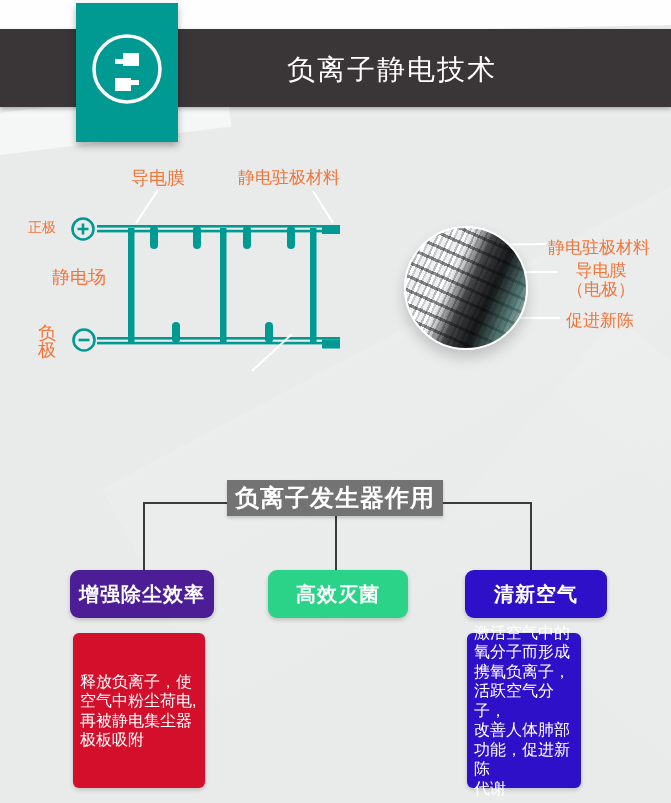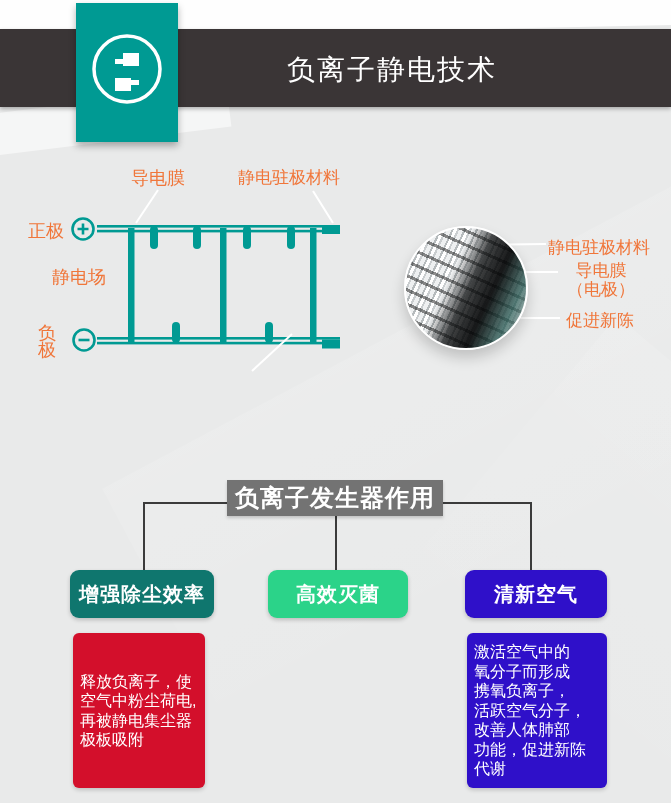--- a/index.html
+++ b/index.html
@@ -24,21 +24,21 @@
 
   .badge{position:absolute;left:76px;top:3px;width:102px;height:139px;background:#009a93;
          box-shadow:0 4px 7px rgba(0,0,0,.30);}
   .badge svg{position:absolute;left:0;top:0;}
 
   .overlay{position:absolute;left:0;top:0;pointer-events:none;}
 
   .lbl{position:absolute;color:#f0763a;font-weight:400;white-space:pre-line;}
   .lbl-film{left:131px;top:166px;font-size:18px;}
   .lbl-electret{left:238px;top:166px;font-size:17px;}
-  .lbl-pos{left:28px;top:219px;font-size:18px;}
+  .lbl-pos{left:28px;top:219px;font-size:14px;}
   .lbl-field{left:52px;top:265px;font-size:18px;}
   .lbl-neg{left:38px;top:325px;font-size:18px;line-height:17px;}
   .lbl-dust{left:186px;top:372px;width:130px;font-size:18px;line-height:19px;text-align:center;}
   .lbl-ph-electret{left:548px;top:236px;font-size:17px;}
   .lbl-ph-film{left:551px;top:261px;width:100px;font-size:17px;line-height:19px;text-align:center;}
   .lbl-ph-seal{left:566px;top:309px;font-size:17px;}
 
   .photo{
     position:absolute;left:404px;top:226px;width:120px;height:120px;border-radius:50%;
     border:2px solid #ffffff;box-shadow:0 8px 14px rgba(0,0,0,.18);
@@ -47,29 +47,29 @@
       repeating-linear-gradient(24deg,rgba(0,0,0,.45) 0 3px,rgba(0,0,0,0) 3px 13px),
       repeating-linear-gradient(115deg,#ffffff 0 3px,#c9cdcf 3px 5px,#eef0f1 5px 9px,#b6bbbd 9px 11px);
   }
 
   .rootbox{position:absolute;left:227px;top:480px;width:216px;height:36px;background:#737373;
            color:#fff;font-size:24px;font-weight:600;display:flex;align-items:center;justify-content:center;
            letter-spacing:1px;box-shadow:0 2px 3px rgba(0,0,0,.18);}
   .branch{position:absolute;top:570px;height:48px;border-radius:9px;color:#fff;font-size:20px;
           font-weight:700;display:flex;align-items:center;justify-content:center;letter-spacing:1px;
           box-shadow:0 2px 4px rgba(0,0,0,.20);}
-  .b0{left:70px;width:144px;background:#0f766e;}
+  .b0{left:70px;width:144px;background:#4c1d95;}
   .b1{left:268px;width:140px;background:#2bd389;}
   .b2{left:465px;width:142px;background:#2f10c9;}
   .detail{position:absolute;top:633px;height:155px;border-radius:6px;color:#fff;font-size:16px;
           line-height:19.5px;display:flex;align-items:center;white-space:pre-line;
           padding:0 7px;box-sizing:border-box;box-shadow:0 2px 4px rgba(0,0,0,.18);}
   .d0{left:73px;width:132px;background:#d30f2b;}
   .d1{left:270px;width:152px;background:#2bd389;}
-  .d2{left:467px;width:140px;background:#2f10c9;}
+  .d2{left:467px;width:114px;background:#2f10c9;}
 </style>
 </head>
 <body>
 
 <div id="canvas">
 
   <div class="ribbon r1"></div>
   <div class="ribbon r2"></div>
   <div class="ribbon r3"></div>
   <div class="ribbon r4"></div>

